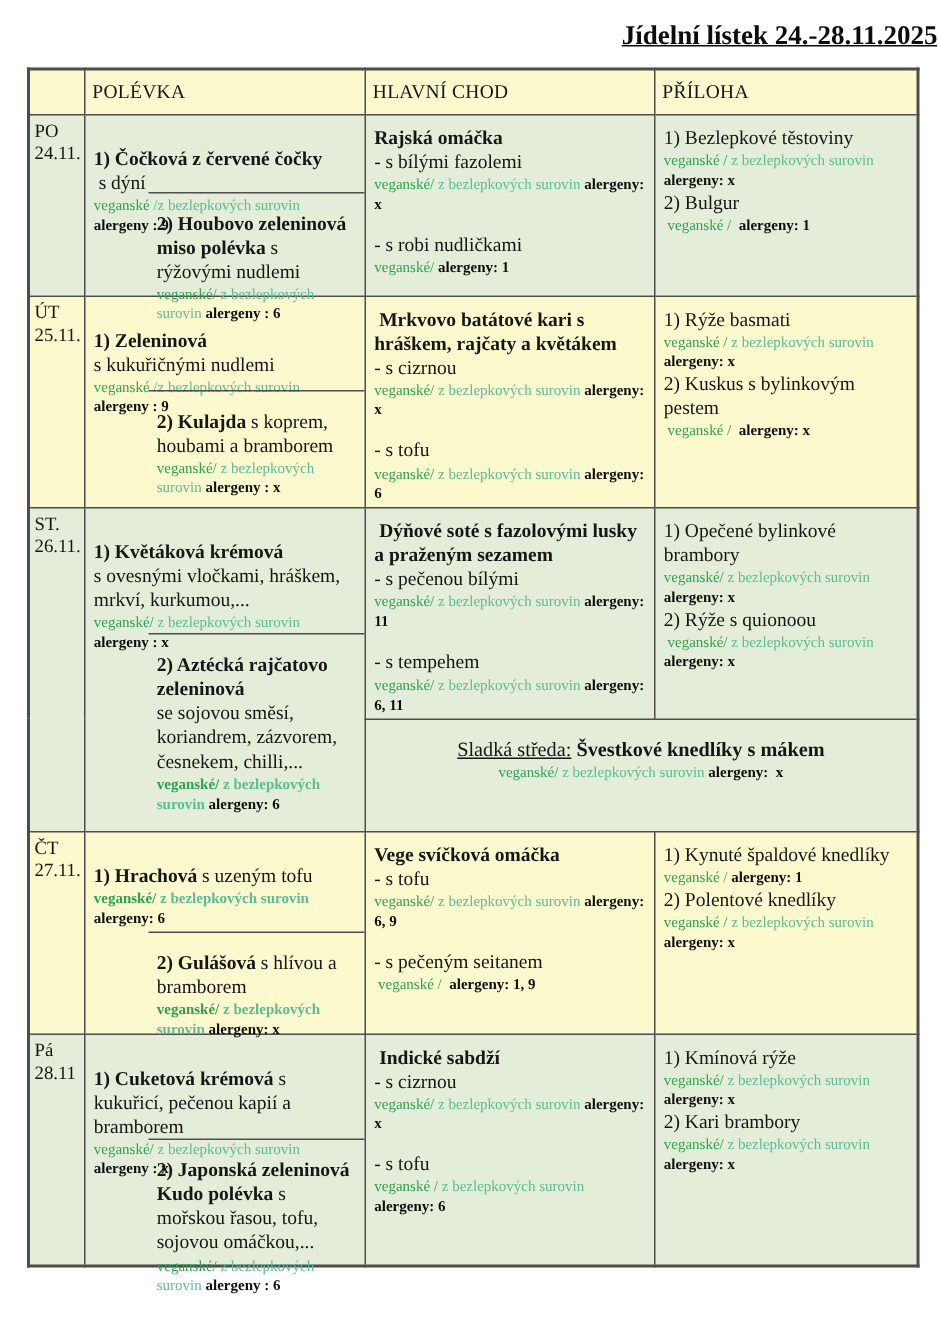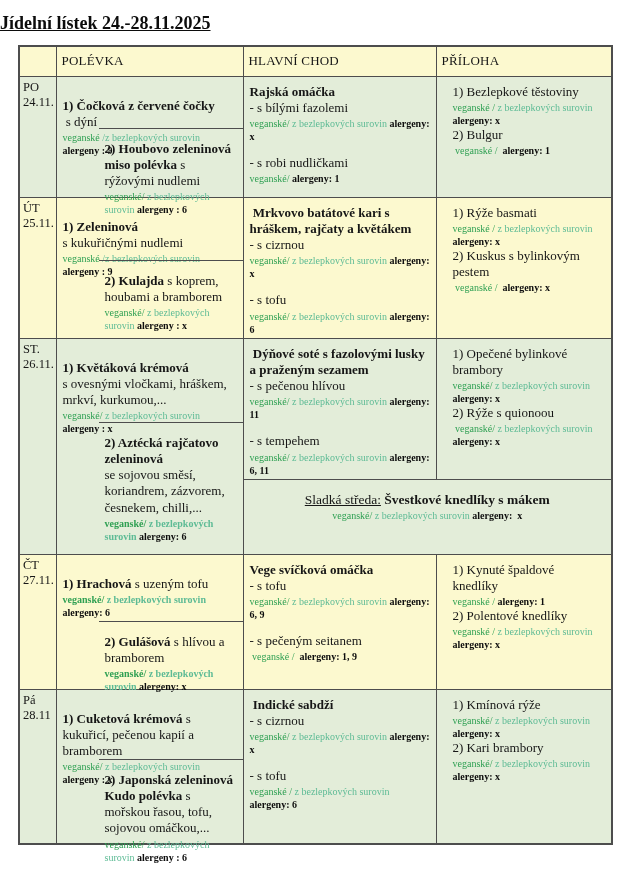--- a/index.html
+++ b/index.html
@@ -6,21 +6,21 @@
     --yellow:#fcf9cf;
     --green:#e3edd9;
     --border:#4d4d4d;
     --vegan:#2fa053;
     --gluten:#5dbb95;
     --ink:#161616;
   }
   html,body{margin:0;padding:0;background:#ffffff;}
   body{width:625px;height:884px;font-family:"Liberation Serif","DejaVu Serif",serif;color:var(--ink);}
   .page{position:relative;width:625px;height:884px;overflow:hidden;background:#fff;}
-  h1.title{margin:13px 0 11px;text-align:left;font-size:18px;font-weight:bold;text-decoration:underline;color:#0c0c0c;}
+  h1.title{margin:13px 0 11px;text-align:right;font-size:18px;font-weight:bold;text-decoration:underline;color:#0c0c0c;}
   table.menu{border-collapse:collapse;table-layout:fixed;margin-left:18px;width:593px;border:2px solid var(--border);}
   .menu td,.menu th{border:1px solid var(--border);vertical-align:top;}
   thead tr{height:30px;background:var(--yellow);}
   .menu th{font-weight:normal;text-align:left;padding:2px 5px;font-size:13px;vertical-align:middle;letter-spacing:.2px;}
   tr.tone-green{background:var(--green);}
   tr.tone-yellow{background:var(--yellow);}
   td.day{padding:3px 1px 0 3px;font-size:12.5px;line-height:1.25;}
   td.soupcell{padding:0;}
   .soupwrap{display:flex;flex-direction:column;}
   .soup{padding:21px 6px 2px;font-size:13px;line-height:1.25;box-sizing:border-box;}
@@ -29,21 +29,21 @@
   span.desc,div.desc{white-space:pre-wrap;}
   .ann{font-size:10px;line-height:1.3;margin-top:1px;white-space:pre-wrap;}
   .ann .vg{color:var(--vegan);}
   .ann .gl{color:var(--gluten);}
   .ann .st{font-weight:bold;}
   .ann .al{color:#0e0e0e;font-weight:bold;}
   td.maincell{padding:7px 6px 2px;font-size:13px;line-height:1.25;}
   .mtitle{font-weight:bold;white-space:pre-wrap;}
   .variant+.variant{margin-top:12px;}
   .vtext{white-space:pre-wrap;}
-  td.sidecell{padding:7px 16px 2px;font-size:13px;line-height:1.25;}
+  td.sidecell{padding:7px 6px 2px;font-size:13px;line-height:1.25;}
   .sitem+.sitem{margin-top:0;}
   td.sweetcell{padding:12px 8px 2px;font-size:13.5px;line-height:1.25;text-align:center;}
   .sweetlabel{text-decoration:underline;white-space:pre-wrap;}
   .sweettext{font-weight:bold;white-space:pre-wrap;}
 </style>
 </head>
 <body>
 
 <div class="page">
   <h1 class="title">Jídelní lístek 24.-28.11.2025</h1>
@@ -136,21 +136,21 @@
           </td>
           <td class="soupcell" rowspan="2">
             <div class="soupwrap" style="height: 215px; border-radius: 15px;">
               <div class="soup s1" style="height: 83px;"><b class="nm">1) Květáková krémová</b><div class="desc">s ovesnými vločkami, hráškem, mrkví, kurkumou,...</div><div class="ann"><span class="vg">veganské/ </span><span class="gl">z bezlepkových surovin </span><span class="al">alergeny : x</span></div></div>
               <div class="soup s2"><b class="nm">2) Aztécká rajčatovo zeleninová</b><div class="desc">se sojovou směsí, koriandrem, zázvorem, česnekem, chilli,...</div><div class="ann"><span class="vg st">veganské/ </span><span class="gl st">z bezlepkových surovin </span><span class="al">alergeny: 6</span></div></div>
             </div>
           </td>
           <td class="maincell">
             <div class="mtitle"> Dýňové soté s fazolovými lusky a praženým sezamem</div>
             <div class="variant">
-              <div class="vtext">- s pečenou hlívou</div>
+              <div class="vtext">- s pečenou bílými</div>
               <div class="ann"><span class="vg">veganské/ </span><span class="gl">z bezlepkových surovin </span><span class="al">alergeny: 11</span></div>
             </div>
             <div class="variant">
               <div class="vtext">- s tempehem</div>
               <div class="ann"><span class="vg">veganské/ </span><span class="gl">z bezlepkových surovin </span><span class="al">alergeny: 6, 11</span></div>
             </div>
           </td>
           <td class="sidecell">
             <div class="sitem">
               <div class="stext">1) Opečené bylinkové brambory</div>

